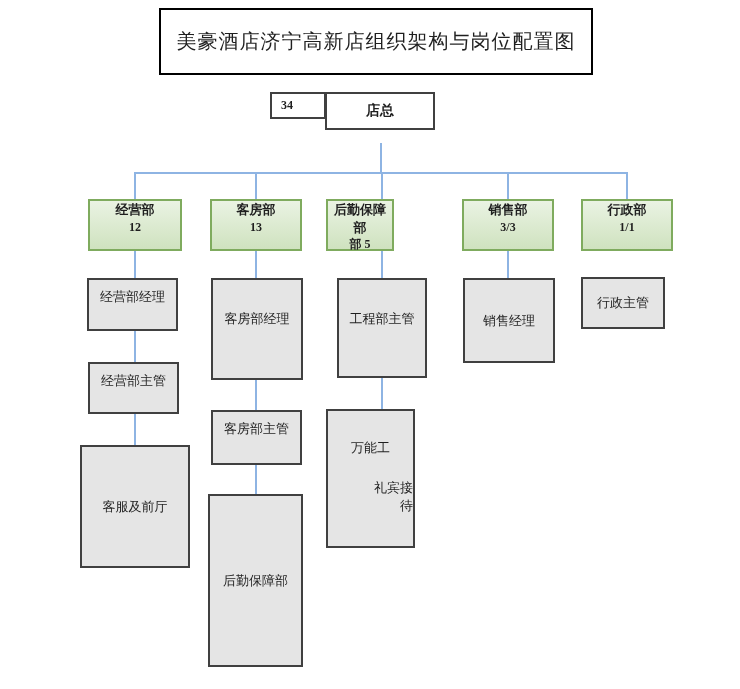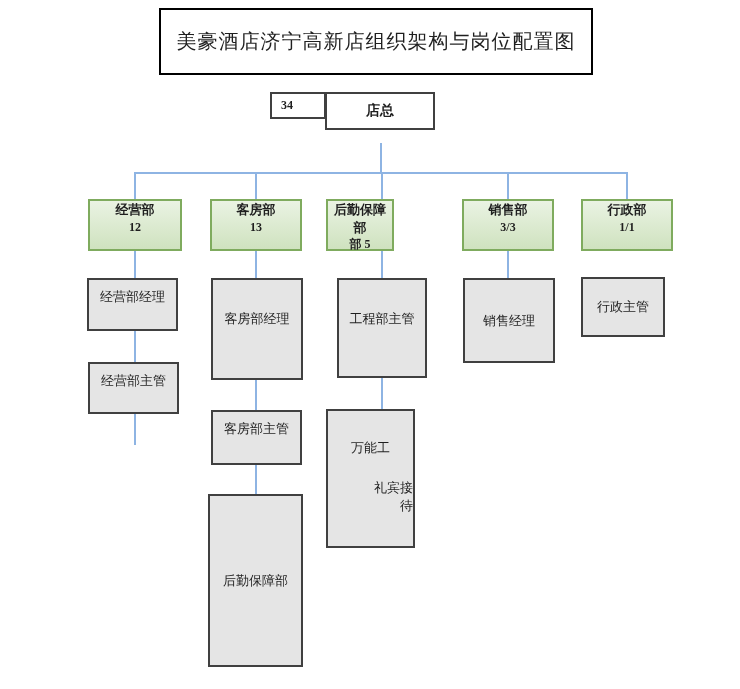--- a/index.html
+++ b/index.html
@@ -101,20 +101,23 @@
     <div class="dept-name">行政部</div>
     <div class="dept-count">1/1</div>
   </div>
 
   <div class="node" style="left:87px;top:278px;width:91px;height:53px;padding-top:8px">
     <span>经营部经理</span>
   </div>
   <div class="node" style="left:88px;top:362px;width:91px;height:52px;padding-top:8px">
     <span>经营部主管</span>
   </div>
+  <div class="node center" style="left:80px;top:445px;width:110px;height:123px">
+    <span>客服及前厅</span>
+  </div>
 
   <div class="node" style="left:211px;top:278px;width:92px;height:102px;padding-top:30px">
     <span>客房部经理</span>
   </div>
   <div class="node" style="left:211px;top:410px;width:91px;height:55px;padding-top:8px">
     <span>客房部主管</span>
   </div>
   <div class="node center" style="left:208px;top:494px;width:95px;height:173px">
     <span>后勤保障部</span>
   </div>
@@ -124,17 +127,17 @@
   </div>
   <div class="node" style="left:326px;top:409px;width:89px;height:139px;padding-top:28px">
     <span class="line1">万能工</span>
     <span class="line2">礼宾接待</span>
   </div>
 
   <div class="node center" style="left:463px;top:278px;width:92px;height:85px">
     <span>销售经理</span>
   </div>
 
-  <div class="node center" style="left:581px;top:277px;width:84px;height:60px">
+  <div class="node center" style="left:581px;top:277px;width:84px;height:52px">
     <span>行政主管</span>
   </div>
 
 </div>
 
 </body></html>

